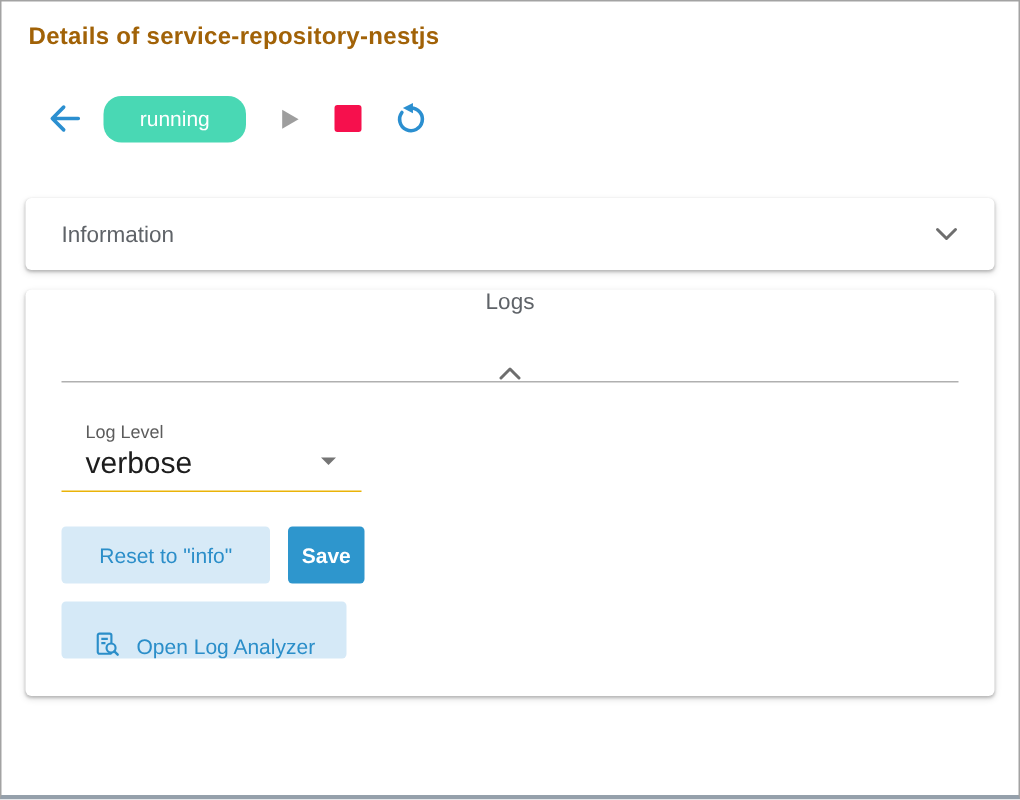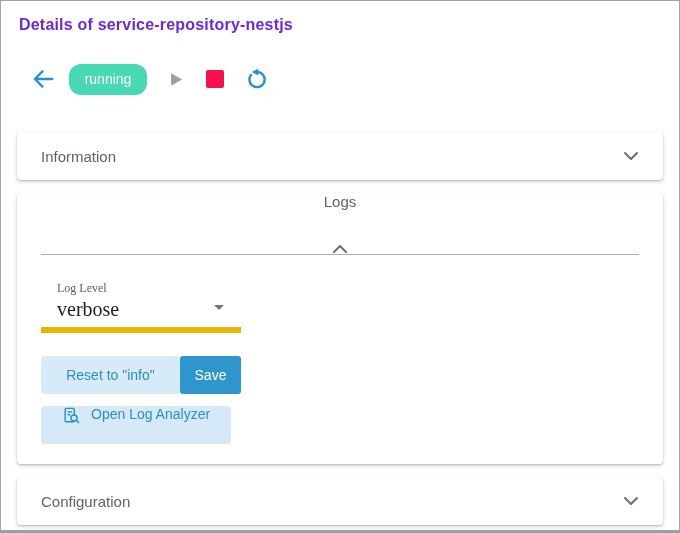--- a/index.html
+++ b/index.html
@@ -10,32 +10,32 @@
     border: 1px solid #a3a3a3;
     border-bottom: 3px solid #95a0ab;
     background: #ffffff;
     font-family: "Liberation Sans", sans-serif;
     overflow: hidden;
     padding: 0 16px;
   }
   .title {
     margin: 14px 0 0; padding-left: 2px;
     font-size: 16px; line-height: 20px;
-    font-weight: 700; color: #6d28d9; letter-spacing: .2px;
+    font-weight: 700; color: #a16207; letter-spacing: .2px;
   }
   .toolbar { margin-top: 27px; display: flex; align-items: center; height: 34px; }
   .icon-btn {
     background: none; border: none; padding: 0;
     width: 28px; height: 28px;
     display: flex; align-items: center; justify-content: center;
     cursor: pointer;
   }
   .back-btn { margin-left: 12px; color: #2b8fd0; }
   .badge {
-    margin-left: 12px; width: 78px; height: 31px; line-height: 31px;
+    margin-left: 12px; width: 95px; height: 31px; line-height: 31px;
     border-radius: 12px; background: #49d8b4; color: #ffffff;
     font-size: 14px; text-align: center;
   }
   .play-btn { margin-left: 14px; color: #9e9e9e; }
   .stop-btn { margin-left: 12px; }
   .stop-square { display: block; width: 18px; height: 18px; border-radius: 2px; background: #f6104d; }
   .refresh-btn { margin-left: 14px; color: #2b8fd0; }
 
   .card {
     background: #fff; border-radius: 4px;
@@ -52,42 +52,41 @@
   .card.expanded > .card-header { height: 61px; flex-direction: column; }
   .card-title { font-size: 15px; color: #5f6368; }
   .chevron { flex: 0 0 auto; }
   .chevron.up { transform: rotate(180deg); }
   .divider { height: 1px; background: #b0b0b0; margin: 0 24px; }
 
   .logs-body { padding: 26px 24px 20px; }
   .select {
     position: relative; width: 200px;
     padding: 0 0 9px 16px;
-    border-bottom: 6px solid #eab308;
+    border-bottom: 1px solid #eab308;
     cursor: pointer;
-    font-family: Liberation Serif, serif;
   }
   .select-label { display: block; font-size: 12px; line-height: 14px; color: #5c5c5c; }
   .select-value { display: block; margin-top: 5px; font-size: 20px; line-height: 18px; color: #1d1d1d; }
   .select-arrow {
     position: absolute; right: 17px; top: 24px;
     width: 0; height: 0;
     border-left: 5px solid transparent; border-right: 5px solid transparent;
     border-top: 5px solid #757575;
   }
   .btn-row { display: flex; margin-top: 23px; }
   .btn {
     font-family: inherit; font-size: 14px; height: 38px;
     border: none; border-radius: 3px; cursor: pointer;
   }
   .btn-light { background: #d7eaf7; color: #2b8ec9; }
   .btn-reset { width: 139px; }
-  .btn-save { width: 61px; background: #2e96cd; color: #ffffff; }
+  .btn-save { width: 51px; margin-left: 12px; background: #2e96cd; color: #ffffff; font-weight: bold; }
   .btn-analyzer {
-    margin-top: 12px; display: inline-flex; align-items: flex-start;
+    margin-top: 12px; display: inline-flex; align-items: flex-end;
     padding: 0 21px; background: #d5e9f7;
   }
   .btn-analyzer svg { margin-right: 10px; }
 </style>
 </head>
 <body>
 
 <div class="screenshot">
 
   <h1 class="title">Details of service-repository-nestjs</h1>
@@ -152,22 +151,14 @@
           <line x1="7" y1="11" x2="10.5" y2="11" stroke="currentColor" stroke-width="1.8"></line>
           <circle cx="15.2" cy="15.2" r="3.8" fill="#d5e9f7" stroke="currentColor" stroke-width="1.8"></circle>
           <line x1="18" y1="18" x2="20.8" y2="20.8" stroke="currentColor" stroke-width="2" stroke-linecap="round"></line>
         </svg>
         <span>Open Log Analyzer</span>
       </button>
 
     </div>
   </section>
 
-  <section class="card">
-    <div class="card-header">
-      <span class="card-title">Configuration</span>
-      <svg class="chevron" width="16" height="10" viewBox="0 0 16 10">
-        <polyline points="2,2 8,8 14,2" fill="none" stroke="#6e6e6e" stroke-width="2" stroke-linecap="round" stroke-linejoin="round"></polyline>
-      </svg>
-    </div>
-  </section>
 
 </div>
 
 </body></html>

